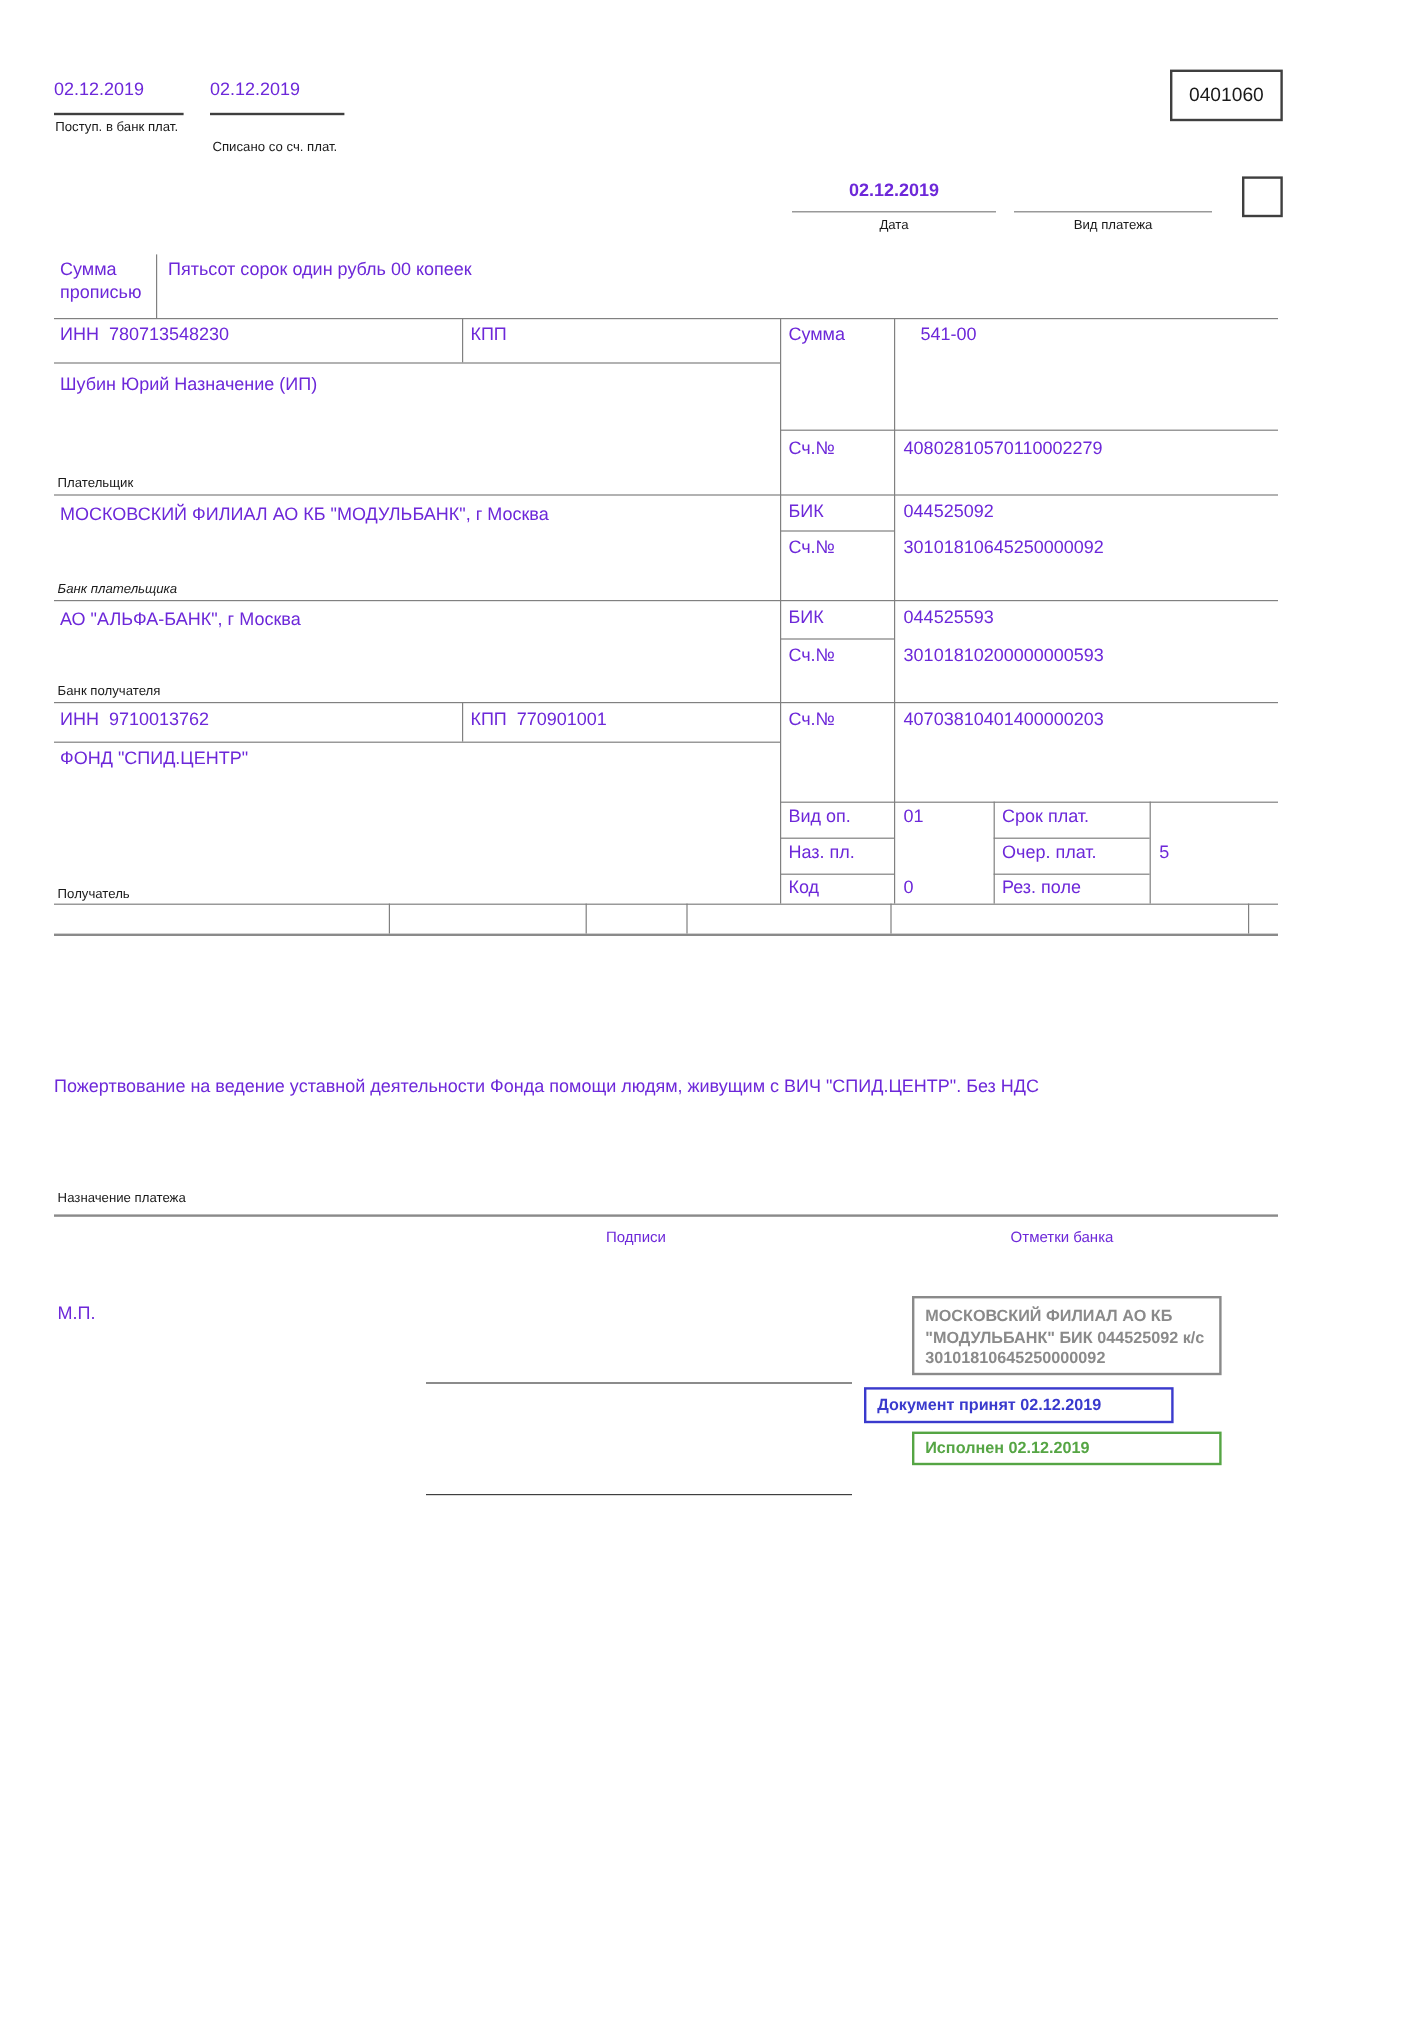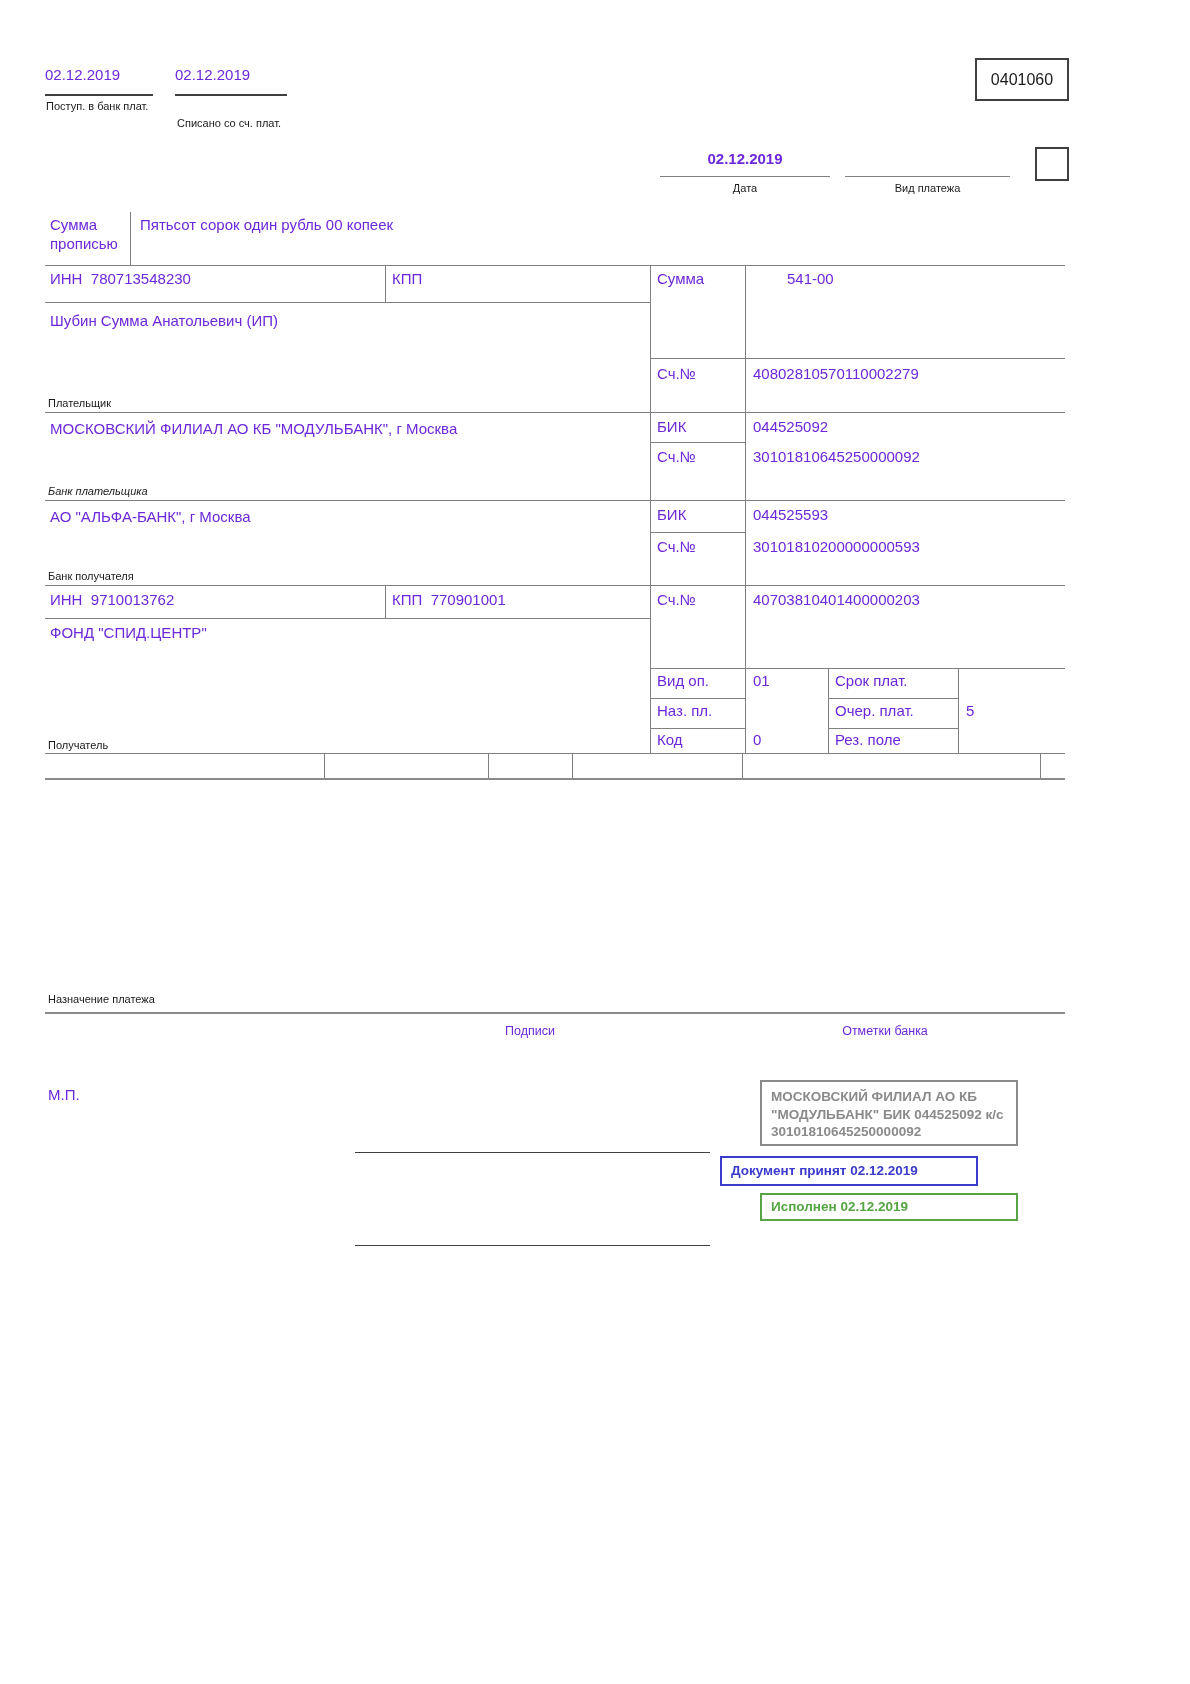--- a/index.html
+++ b/index.html
@@ -61,24 +61,24 @@
     <span>ИНН</span>&nbsp;
     <span>780713548230</span>
   </div>
   <div class="txt" style="left:392px;top:270px;">
     <span>КПП</span>&nbsp;
     <span></span>
   </div>
   <div class="hline" style="left:45px;top:302px;width:605px;"></div>
 
   <div class="txt" style="left:657px;top:270px;">Сумма</div>
-  <div class="txt" style="left:787px;top:270px;">541-00</div>
+  <div class="txt" style="left:767px;top:270px;">541-00</div>
   <div class="hline" style="left:650px;top:358px;width:415px;"></div>
 
-  <div class="txt" style="left:50px;top:312px;">Шубин Сумма Анатольевич (ИП)</div>
+  <div class="txt" style="left:50px;top:312px;">Шубин Юрий Назначение (ИП)</div>
   <div class="lbl" style="left:48px;top:397px;">Плательщик</div>
   <div class="txt" style="left:657px;top:365px;">Сч.№</div>
   <div class="txt" style="left:753px;top:365px;">40802810570110002279</div>
   <div class="hline" style="left:45px;top:412px;width:1020px;"></div>
 
   <div class="txt" style="left:50px;top:420px;">МОСКОВСКИЙ ФИЛИАЛ АО КБ "МОДУЛЬБАНК", г Москва</div>
   <div class="txt" style="left:657px;top:418px;">БИК</div>
   <div class="txt" style="left:753px;top:418px;">044525092</div>
   <div class="hline" style="left:650px;top:442px;width:95px;"></div>
   <div class="txt" style="left:657px;top:448px;">Сч.№</div>
@@ -132,20 +132,21 @@
   <div class="lbl" style="left:48px;top:739px;">Получатель</div>
   <div class="hline" style="left:45px;top:753px;width:1020px;"></div>
 
   <div class="vline" style="left:324px;top:753px;height:25px;"></div>
   <div class="vline" style="left:488px;top:753px;height:25px;"></div>
   <div class="vline" style="left:572px;top:753px;height:25px;"></div>
   <div class="vline" style="left:742px;top:753px;height:25px;"></div>
   <div class="vline" style="left:1040px;top:753px;height:25px;"></div>
   <div class="hline-thick" style="left:45px;top:778px;width:1020px;"></div>
 
+  <div class="txt" style="left:45px;top:897px;">Пожертвование на ведение уставной деятельности Фонда помощи людям, живущим с ВИЧ "СПИД.ЦЕНТР". Без НДС</div>
   <div class="lbl" style="left:48px;top:993px;">Назначение платежа</div>
   <div class="hline-thick" style="left:45px;top:1012px;width:1020px;"></div>
 
   <div class="txt ctr" style="left:430px;top:1024px;width:200px;font-size:12.5px;">Подписи</div>
   <div class="txt ctr" style="left:785px;top:1024px;width:200px;font-size:12.5px;">Отметки банка</div>
 
   <div class="txt" style="left:48px;top:1086px;">М.П.</div>
 
   <div class="hline-dark" style="left:355px;top:1152px;width:355px;border-top-width:1.5px;"></div>
   <div class="hline-dark" style="left:355px;top:1245px;width:355px;border-top-width:1.5px;"></div>

